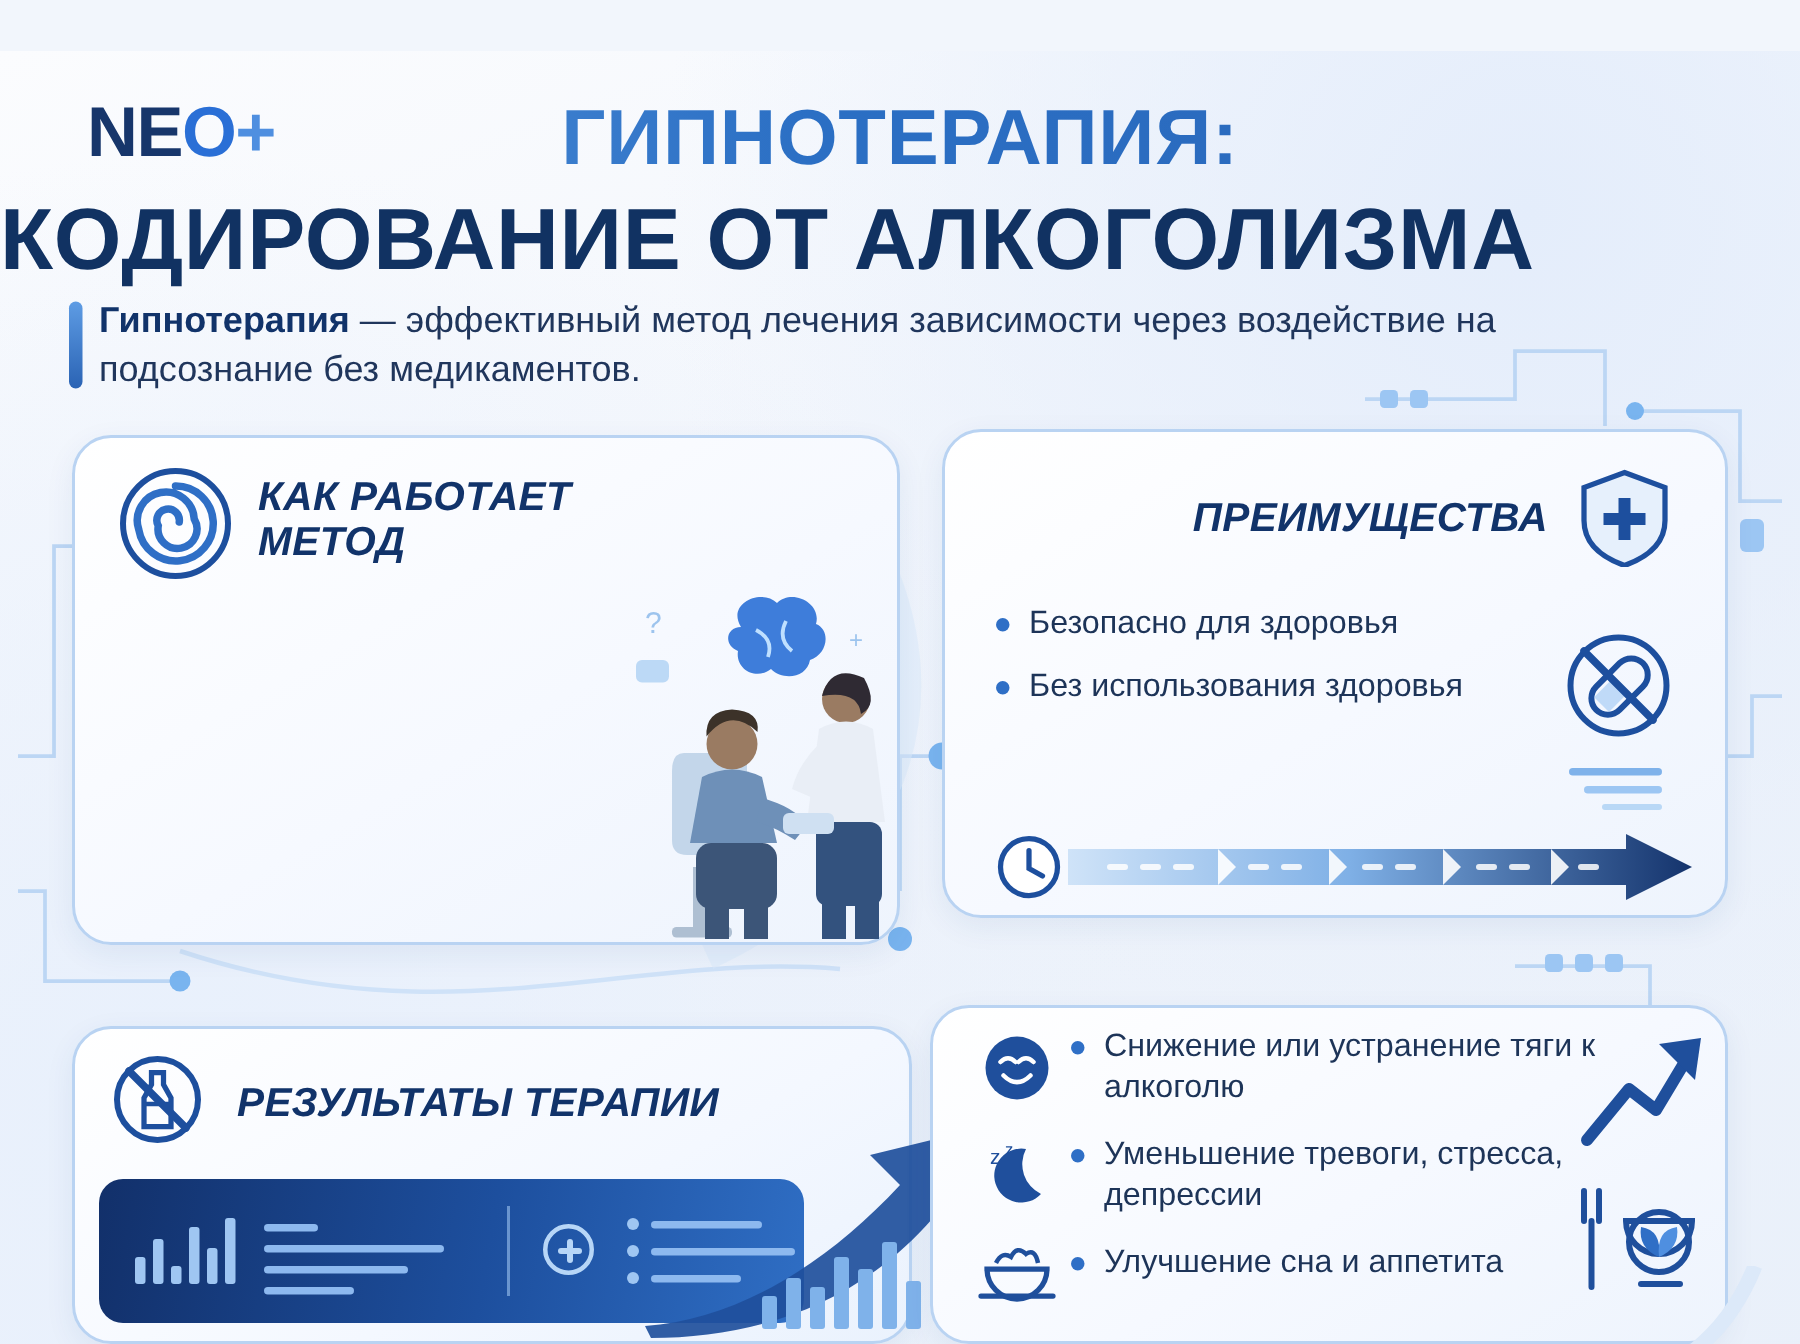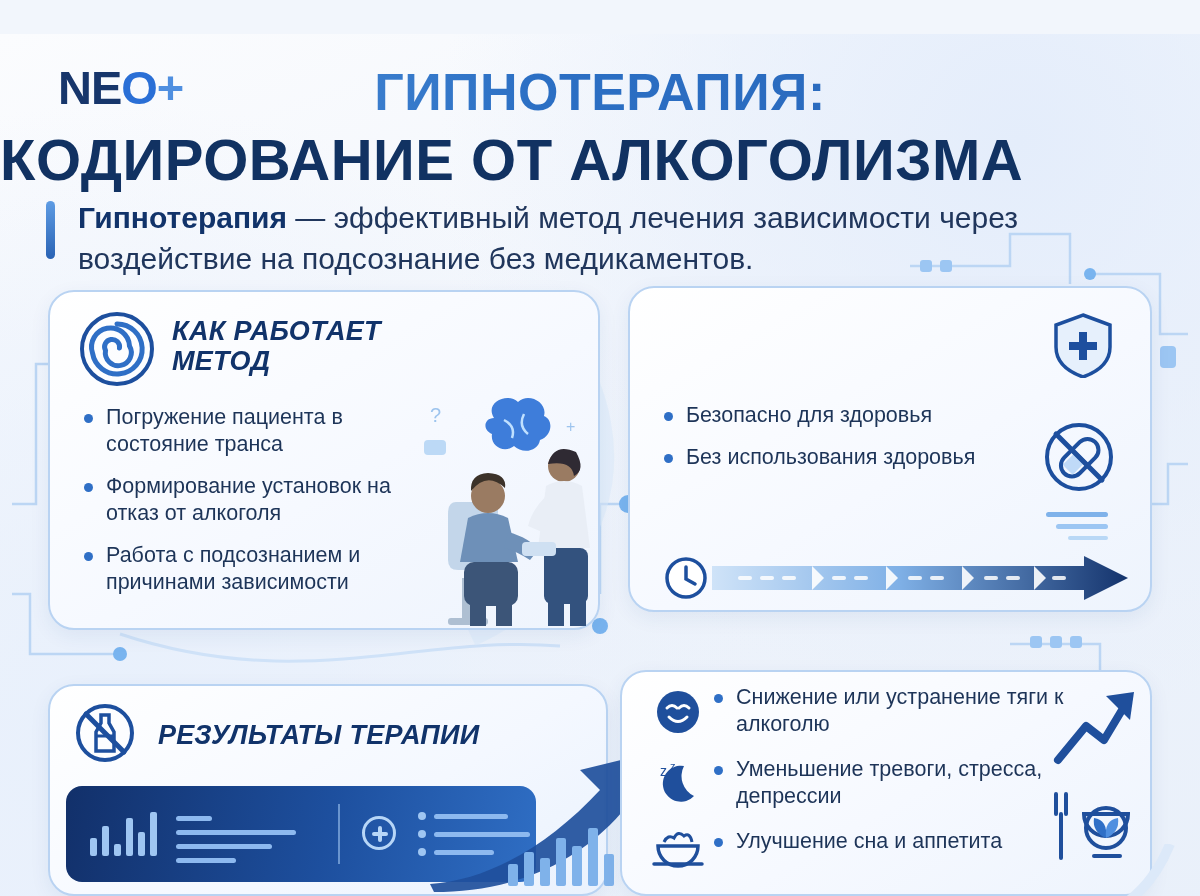--- a/index.html
+++ b/index.html
@@ -44,22 +44,22 @@
   .title2 {
     position: absolute; left: 0; right: 0; top: 92px;
     text-align: left;
     font-size: 58px; font-weight: 800; letter-spacing: 0.5px;
     color: #113262;
   }
 
   
   .intro {
     position: absolute; left: 46px; top: 163px; width: 1060px;
-    padding-left: 32px;
-    font-size: 30px; line-height: 1.38; color: #20365c;
+    padding-left: 20px;
+    font-size: 24px; line-height: 1.38; color: #20365c;
   }
   .intro .bar {
     position: absolute; left: 0; top: 4px; width: 9px; height: 58px;
     border-radius: 5px;
     background: linear-gradient(180deg,#5e9ce4,#2a63b4);
   }
   .intro b { color: #11336a; font-weight: 800; }
 
   
   .card {
@@ -195,25 +195,20 @@
   
   <div class="card" id="card-method"></div>
 
   <svg class="icon" style="left:78px; top:276px;" width="78" height="78" viewBox="0 0 78 78">
     <circle cx="39" cy="39" r="35" fill="none" stroke="#1d4f9e" stroke-width="4"></circle>
     <path d="M39 14 a25 25 0 1 1 -24.5 29 a19 19 0 1 1 37 -7 a13 13 0 1 1 -24 4.5 a7.5 7.5 0 1 1 14 -2.5" fill="none" stroke="#2f6fc6" stroke-width="5" stroke-linecap="round"></path>
   </svg>
 
   <div class="card-head" style="left:172px; top:282px; width:300px;">КАК РАБОТАЕТ МЕТОД</div>
 
-  <ul class="bullets" style="left:82px; top:370px; width:350px;">
-    <li>Погружение пациента в состояние транса</li>
-    <li>Формирование установок на отказ от алкоголя</li>
-    <li>Работа с подсознанием и причинами зависимости</li>
-  </ul>
 
   
   <svg class="icon" style="left:418px; top:358px;" width="200" height="240" viewBox="0 0 200 240">
 
     <text x="12" y="30" font-size="20" fill="#9dc4ee" font-family="Liberation Sans, sans-serif">?</text>
     <rect x="6" y="48" width="22" height="15" rx="4" fill="#bcd9f6"></rect>
     <text x="148" y="40" font-size="16" fill="#9dc4ee">+</text>
 
     <g transform="translate(56,2)">
       <path d="M20 24 c-10 -16 14 -26 24 -16 c10 -10 30 0 26 14 c10 4 8 20 -4 24 c-2 12 -18 14 -26 6 c-10 8 -24 0 -22 -12 c-10 -4 -8 -16 2 -16z" fill="#2a6fd6" opacity=".9"></path>
@@ -238,20 +233,21 @@
     <path d="M128 104 q-14 14 -18 30 l14 6 q6 -14 12 -20z" fill="#e9eef6"></path>
     <rect x="126" y="156" width="44" height="56" rx="8" fill="#33527e"></rect>
     <rect x="130" y="206" width="16" height="28" fill="#33527e"></rect>
     <rect x="152" y="206" width="16" height="28" fill="#33527e"></rect>
     <rect x="104" y="150" width="34" height="14" rx="4" fill="#cfe0f2"></rect>
   </svg>
 
   
   <div class="card" id="card-benefits"></div>
 
+  <div class="card-head" style="left:762px; top:296px; width:270px; text-align:right;">ПРЕИМУЩЕСТВА</div>
 
   <svg class="icon" style="left:1052px; top:278px;" width="62" height="66" viewBox="0 0 62 66">
     <path d="M31 3 L58 13 v22 c0 16 -13 25 -27 30 C17 60 4 51 4 35 V13z" fill="#e6f0fc" stroke="#1d4f9e" stroke-width="3.5"></path>
     <path d="M27 20 h8 v10 h10 v8 h-10 v10 h-8 v-10 h-10 v-8 h10z" fill="#1d4f9e"></path>
   </svg>
 
   <ul class="bullets" style="left:662px; top:368px; width:370px;">
     <li>Безопасно для здоровья</li>
     <li>Без использования здоровья</li>
   </ul>

